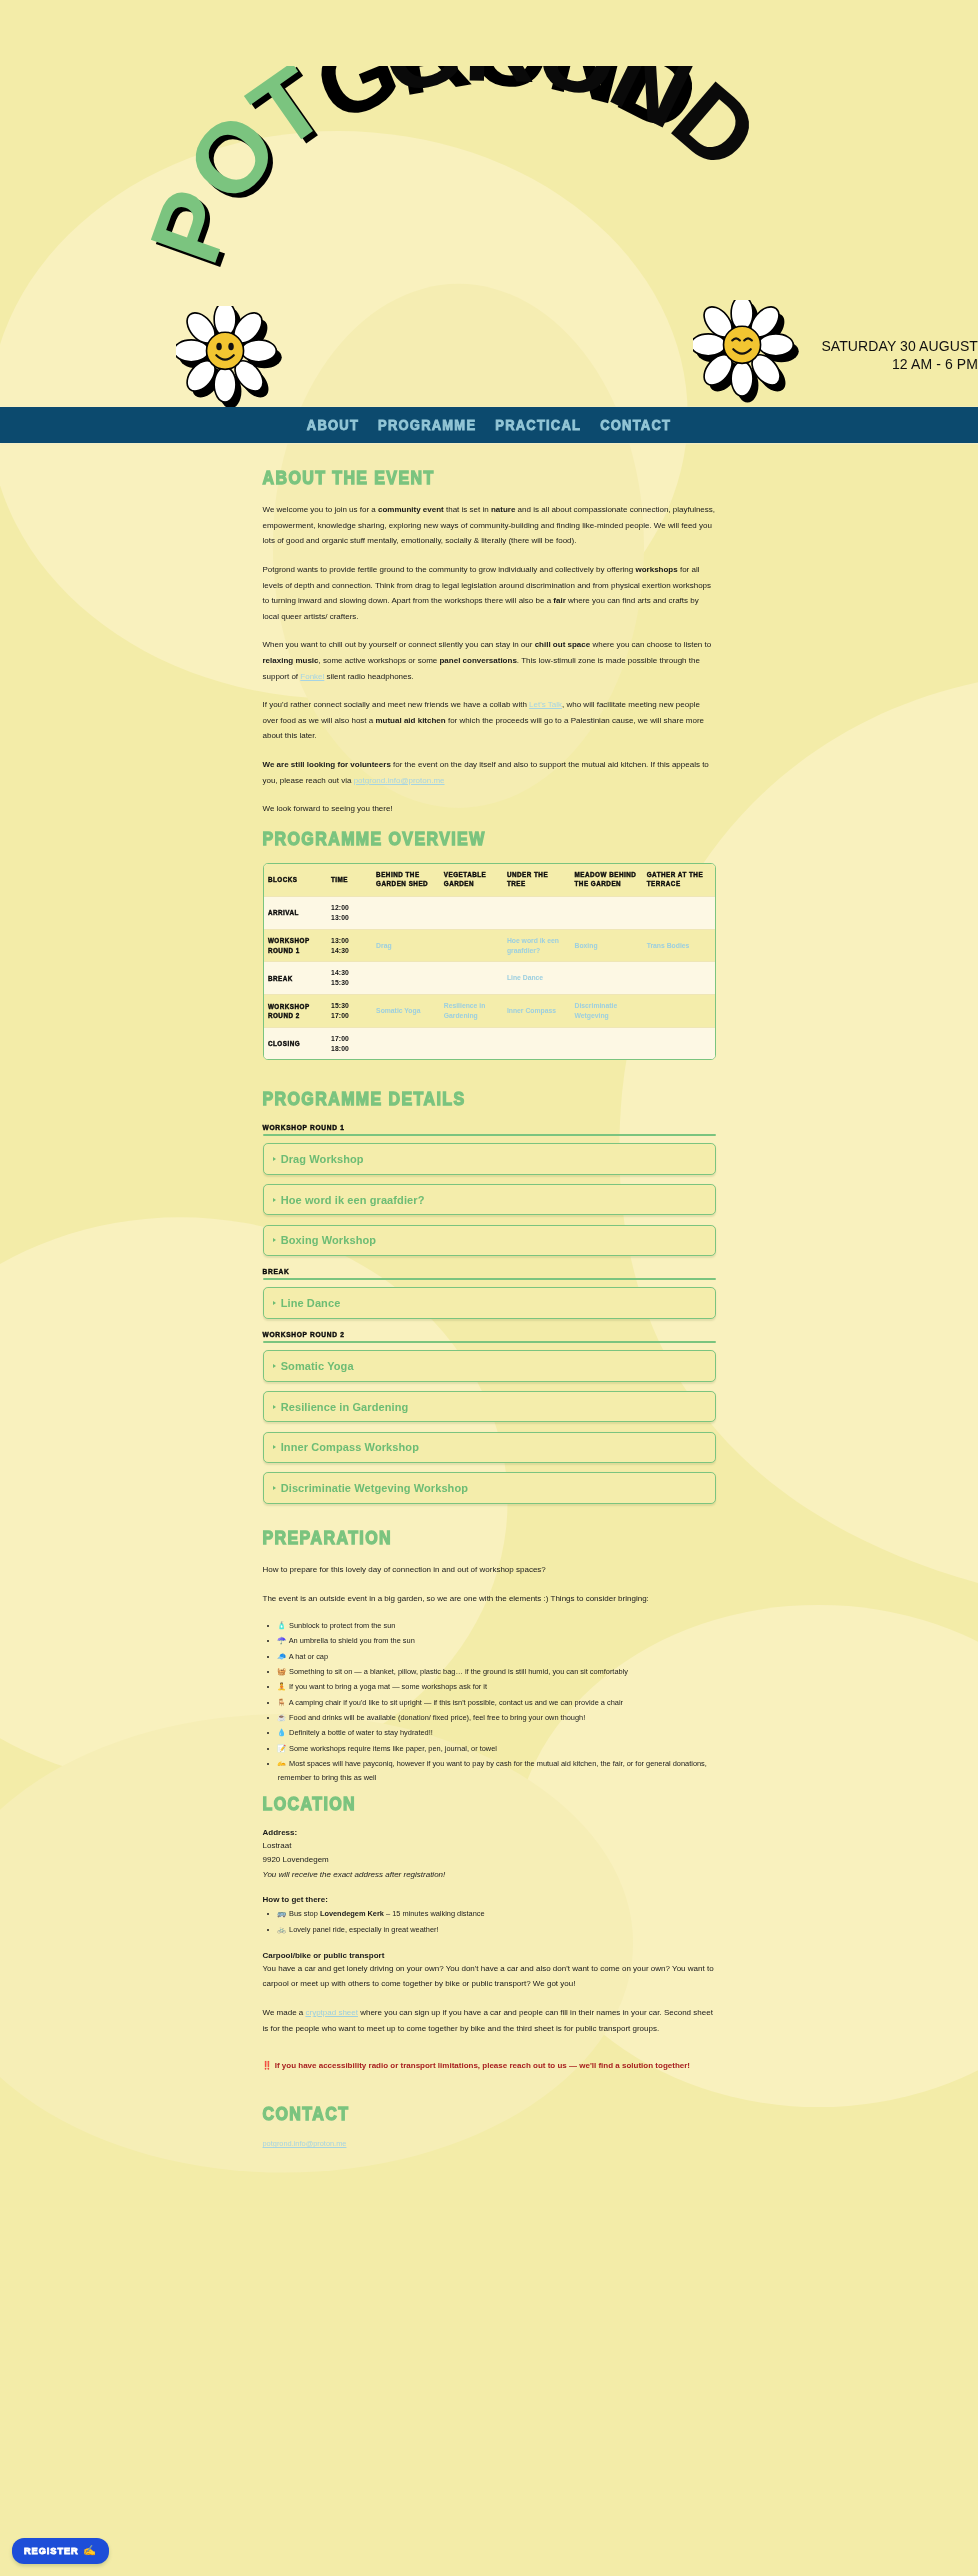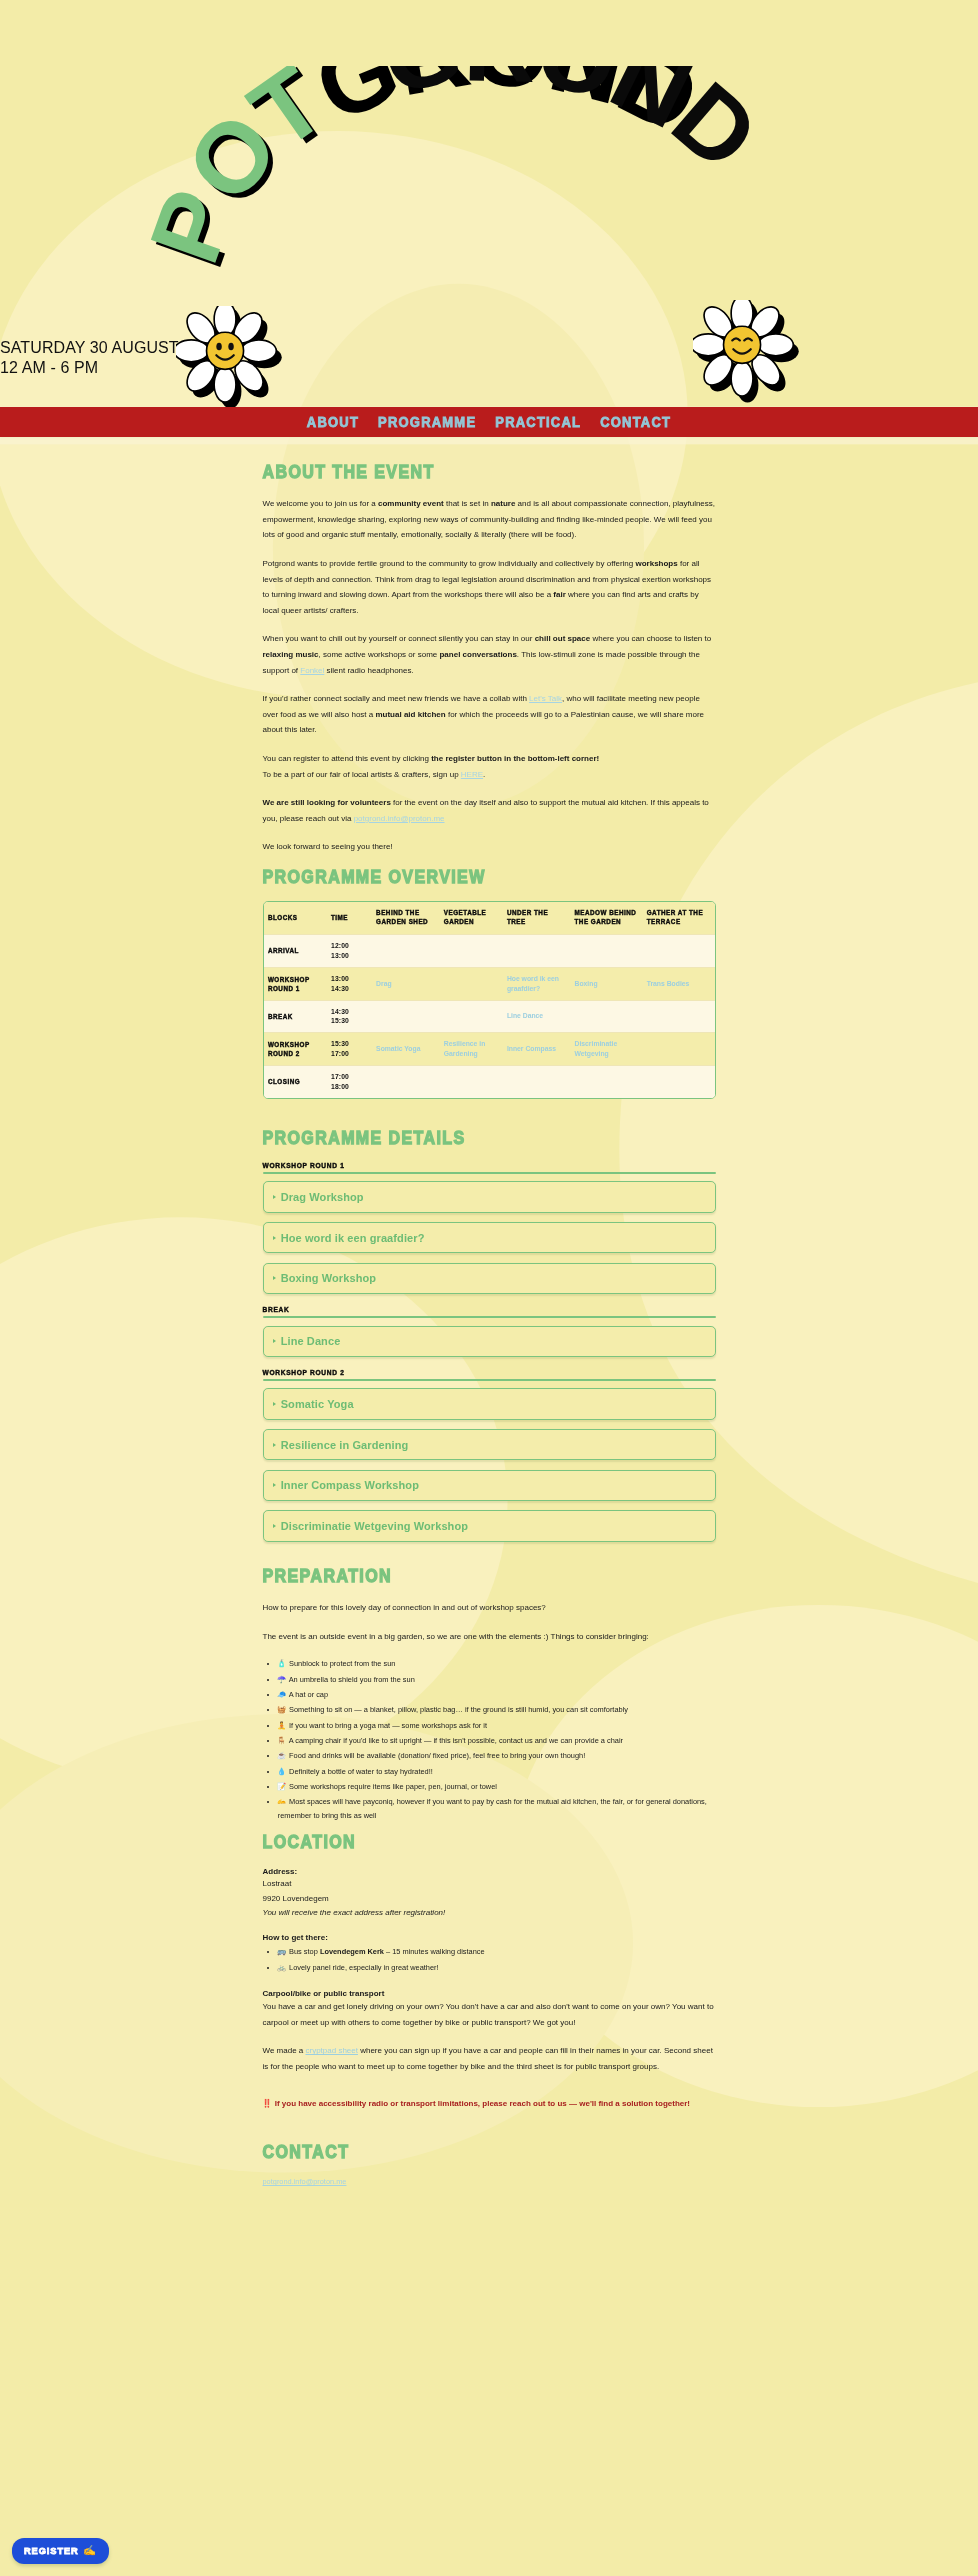--- a/index.html
+++ b/index.html
@@ -22,32 +22,32 @@
   
   .hero { position: relative; height: 407px; }
   .logo-wrap { position:absolute; left:0; right:0; top:66px; height:262px; }
   .logo-svg { display:block; margin:0 auto; }
   .daisy { position:absolute; }
   .daisy.left  { left: 176px; top: 240px; }
   .daisy.right { left: 693px; top: 234px; }
 
   .hero-date {
     position:absolute; top:338px; left:0; right:0;
-    text-align:left;
-    font-size: 16px; line-height: 1.28;
+    text-align:right;
+    font-size: 14px; line-height: 1.28;
     letter-spacing: 0.1px;
     color:#111;
     font-family:"Liberation Sans", sans-serif;
   }
 
   
   .navbar {
     position: relative;
-    background: #b91c1c;
-    height: 30px;
+    background: #0c4a6e;
+    height: 36px;
     display:flex; align-items:center; justify-content:center;
     gap: 19px;
     box-shadow: 0 1.1px 2.7px rgba(160,150,70,.13);
   }
   .nav-item {
     font-family:"Liberation Sans", sans-serif;
     font-weight: 900;
     font-size: 13px;
     letter-spacing: 1.2px;
     color: #93C6D6;
@@ -335,24 +335,20 @@
       </p>
 
       <p class="body">
         <span>When you want to chill out by yourself or connect silently you can stay in our </span><b>chill out space</b><span> where you can choose to listen to </span><b>relaxing music</b><span>, some active workshops or some </span><b>panel conversations</b><span>. This low-stimuli zone is made possible through the support of </span><a class="link-soft" href="#">Fonkel</a><span> silent radio headphones.</span>
       </p>
 
       <p class="body">
         <span>If you'd rather connect socially and meet new friends we have a collab with </span><a class="link-soft" href="#">Let's Talk</a><span>, who will facilitate meeting new people over food as we will also host a </span><b>mutual aid kitchen</b><span> for which the proceeds will go to a Palestinian cause, we will share more about this later.</span>
       </p>
 
-      <p class="body">
-        <span>You can register to attend this event by clicking </span><b>the register button in the bottom-left corner!</b><br>
-        <span>To be a part of our fair of local artists &amp; crafters, sign up </span><a class="link-soft" href="#">HERE</a><span>.</span>
-      </p>
 
       <p class="body">
         <b>We are still looking for volunteers</b><span> for the event on the day itself and also to support the mutual aid kitchen. If this appeals to you, please reach out via </span><a class="link-soft" href="#">potgrond.info@proton.me</a>
       </p>
 
       <p class="body">We look forward to seeing you there!</p>
     </section>
 
     <section class="section">
       <h2 class="bubble">PROGRAMME OVERVIEW</h2>

